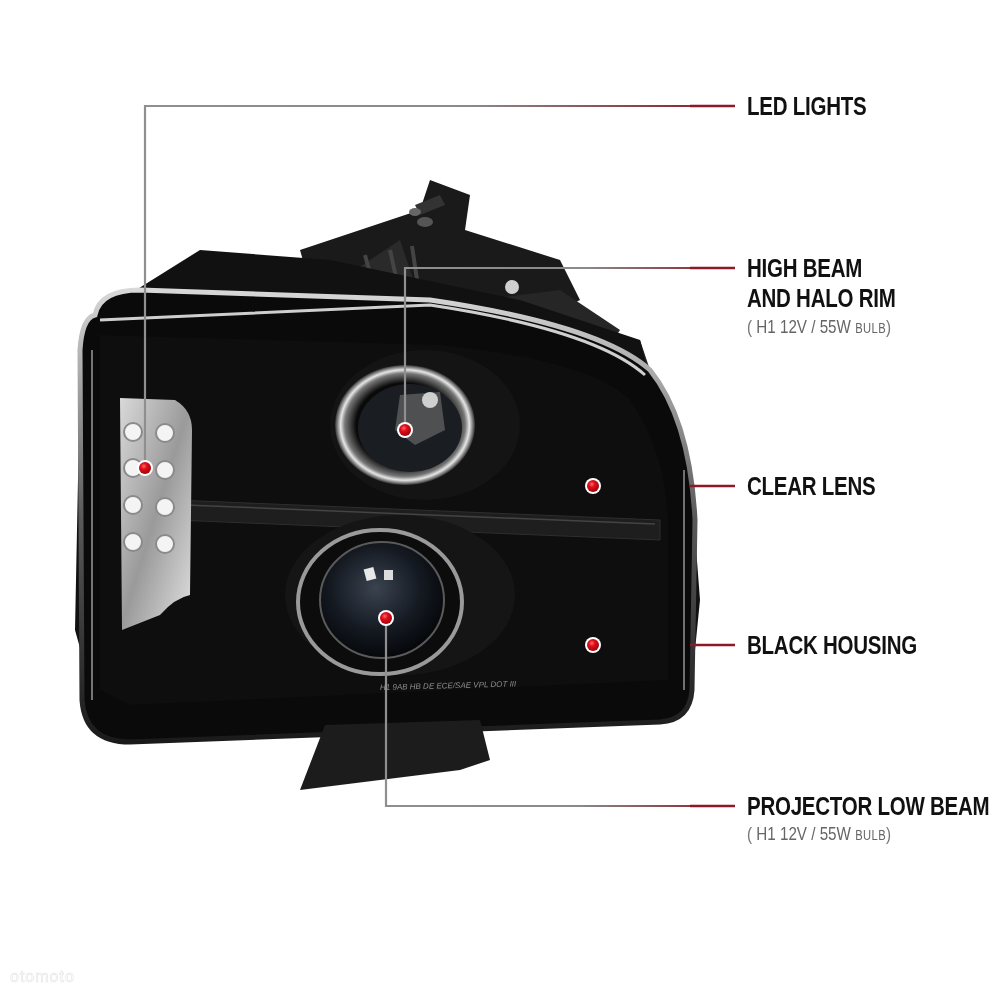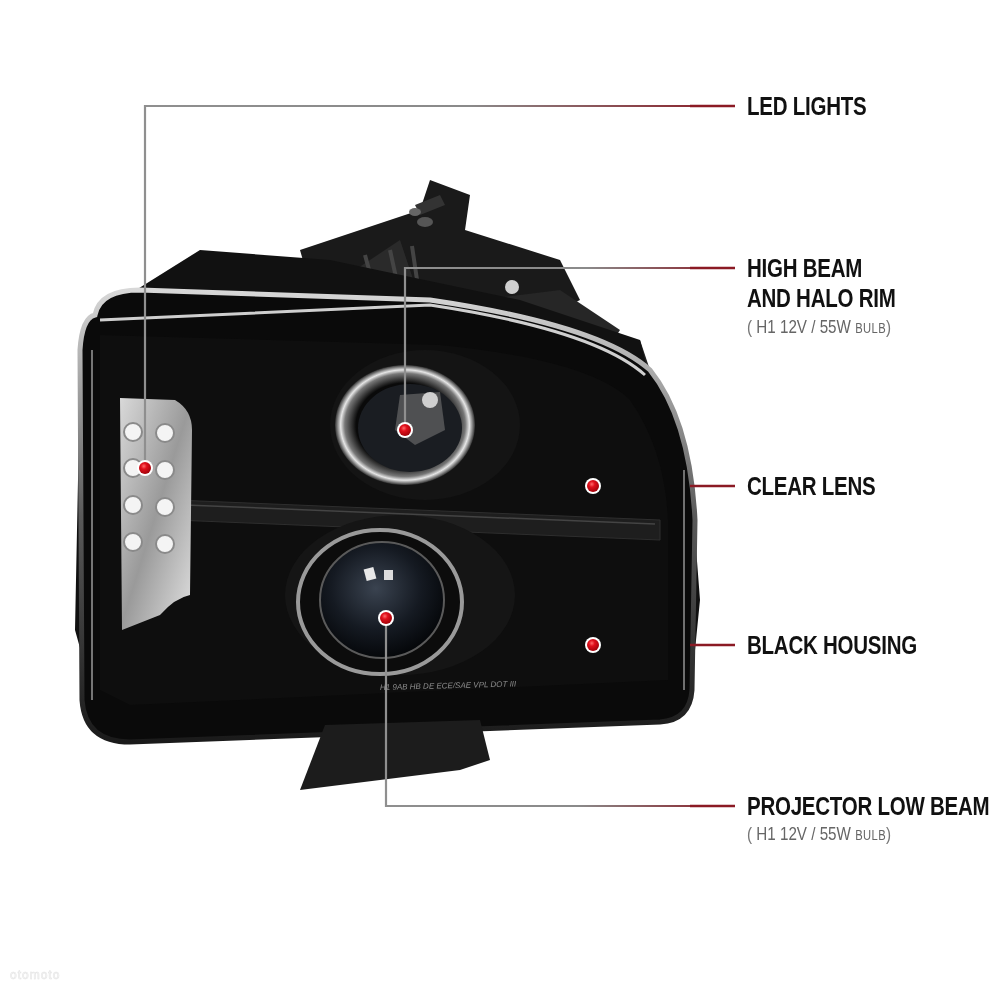--- a/index.html
+++ b/index.html
@@ -23,21 +23,21 @@
       font-family: "Liberation Sans", sans-serif;
       color: #666666; font-size: 19px; line-height: 22px;
       transform: scaleX(0.8); transform-origin: left top;
       white-space: nowrap;
     }
     .sub .paren { color: #777; }
     .sub .small { font-size: 14px; letter-spacing: 0.5px; }
     .watermark {
       position: absolute; left: 10px; top: 968px;
       font-family: "Liberation Sans", sans-serif;
-      font-size: 12px; color: rgba(255,255,255,0.9);
+      font-size: 16px; color: rgba(255,255,255,0.9);
       -webkit-text-stroke: 0.6px rgba(200,200,200,0.5);
       letter-spacing: 1px;
     }
   </style>
 </head>
 <body>
 
 <div class="stage">
 
   <svg class="product" viewBox="0 0 1000 1000">

